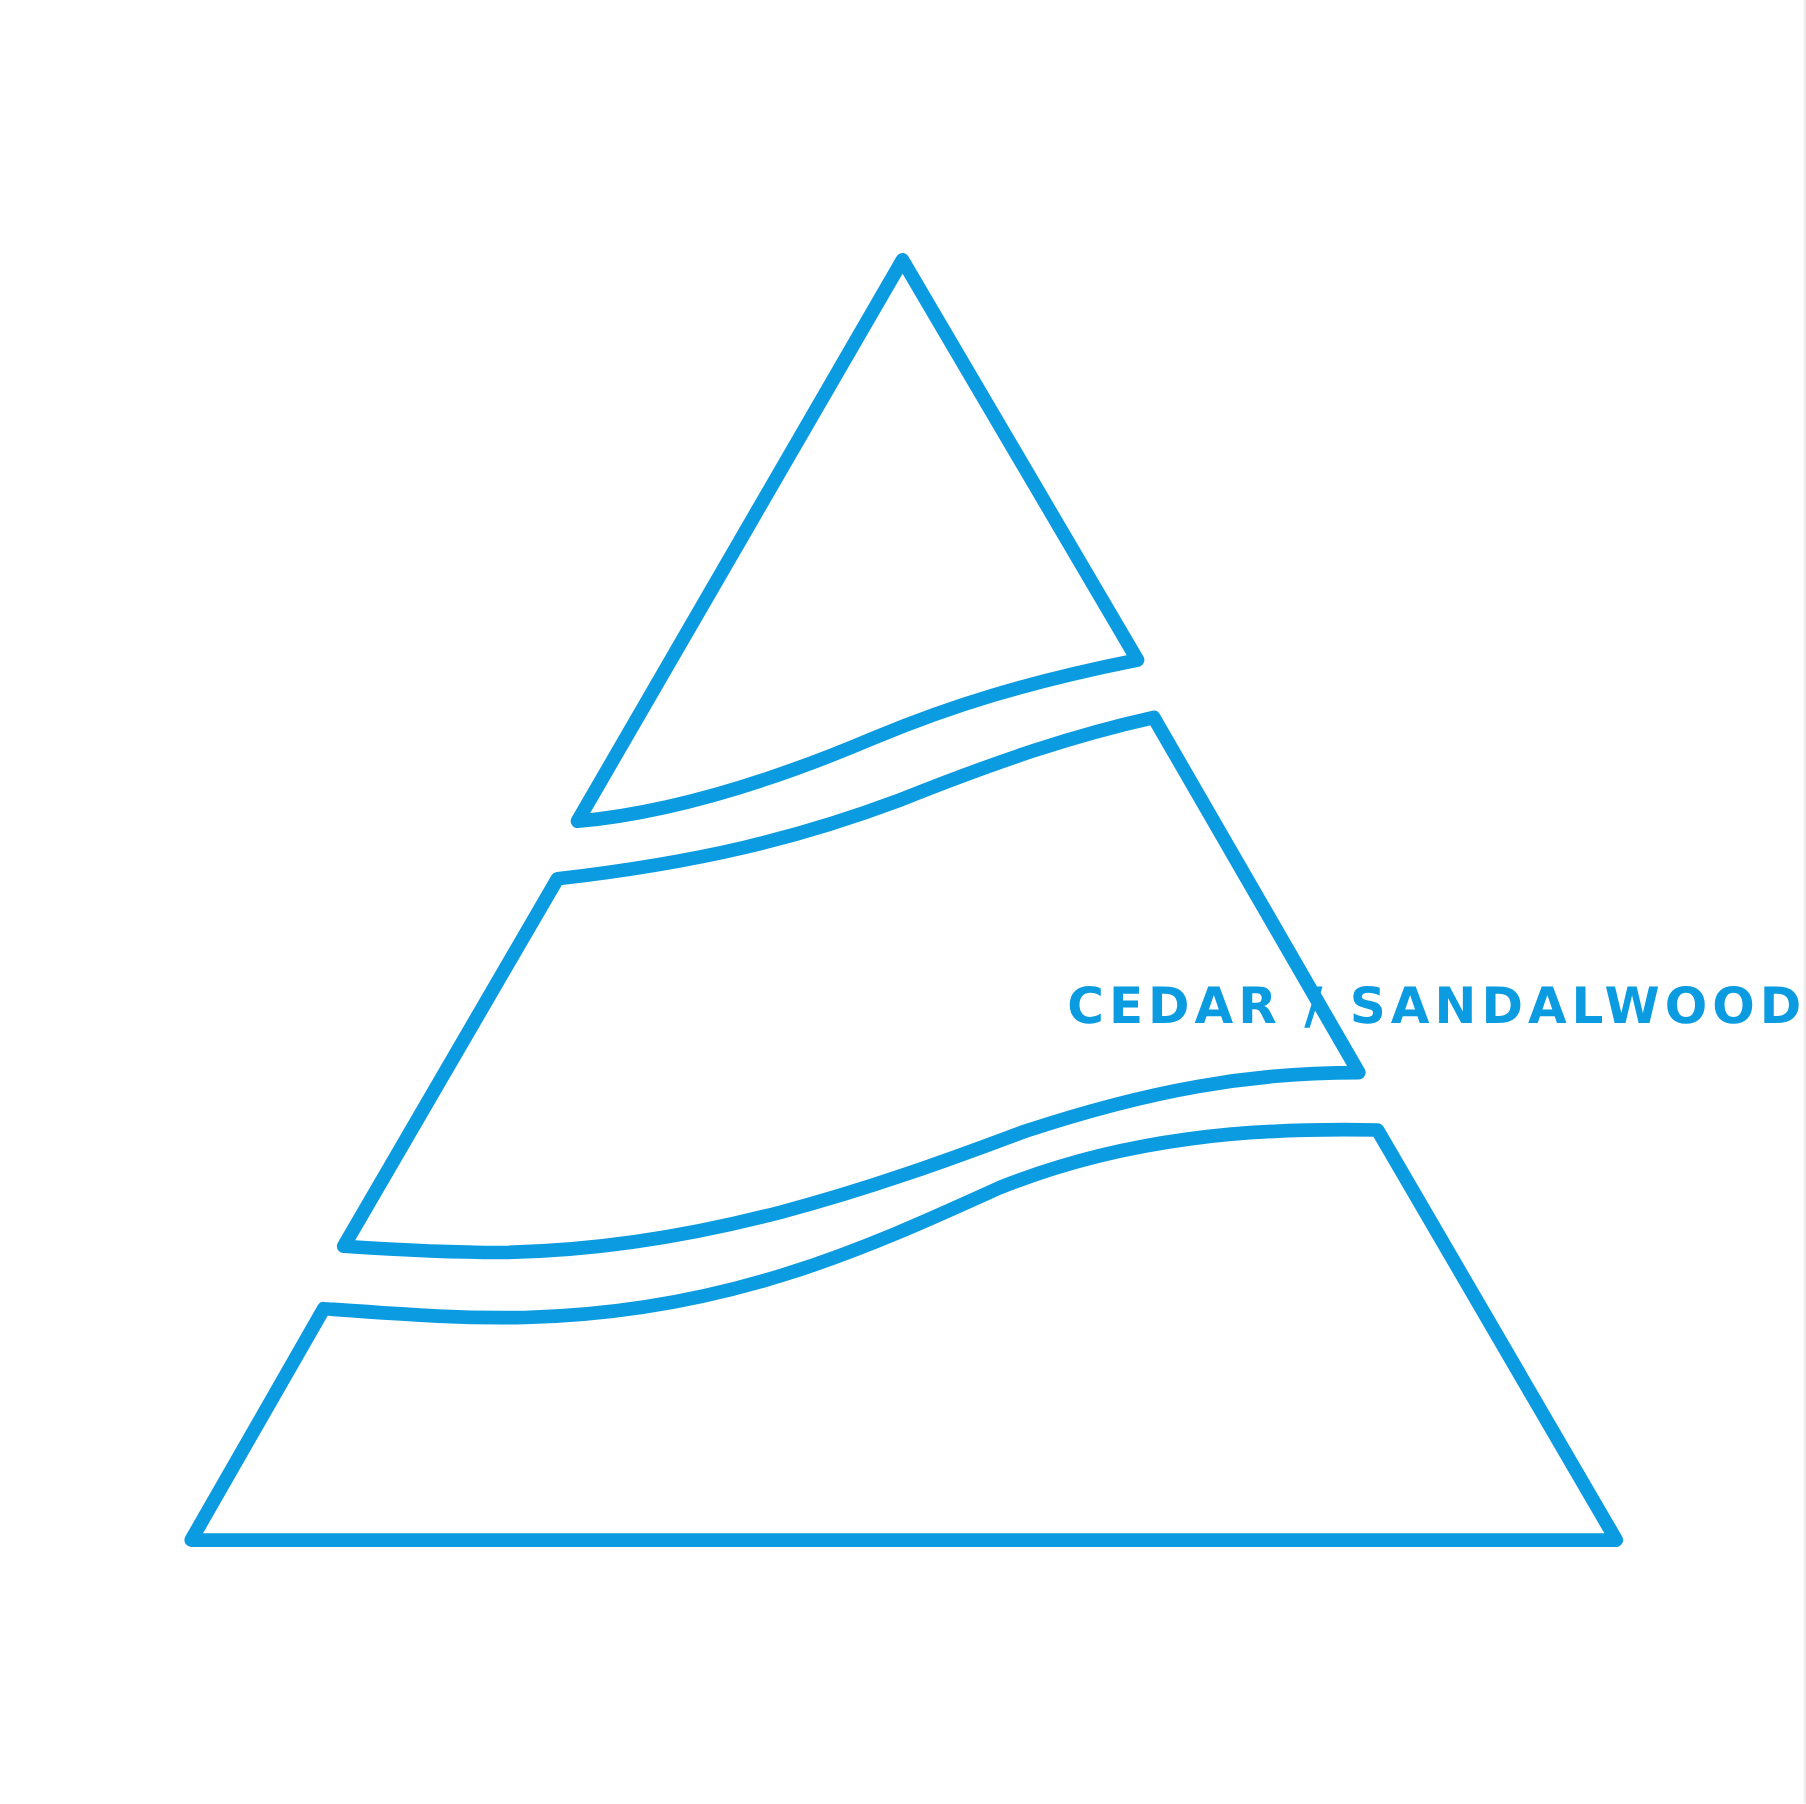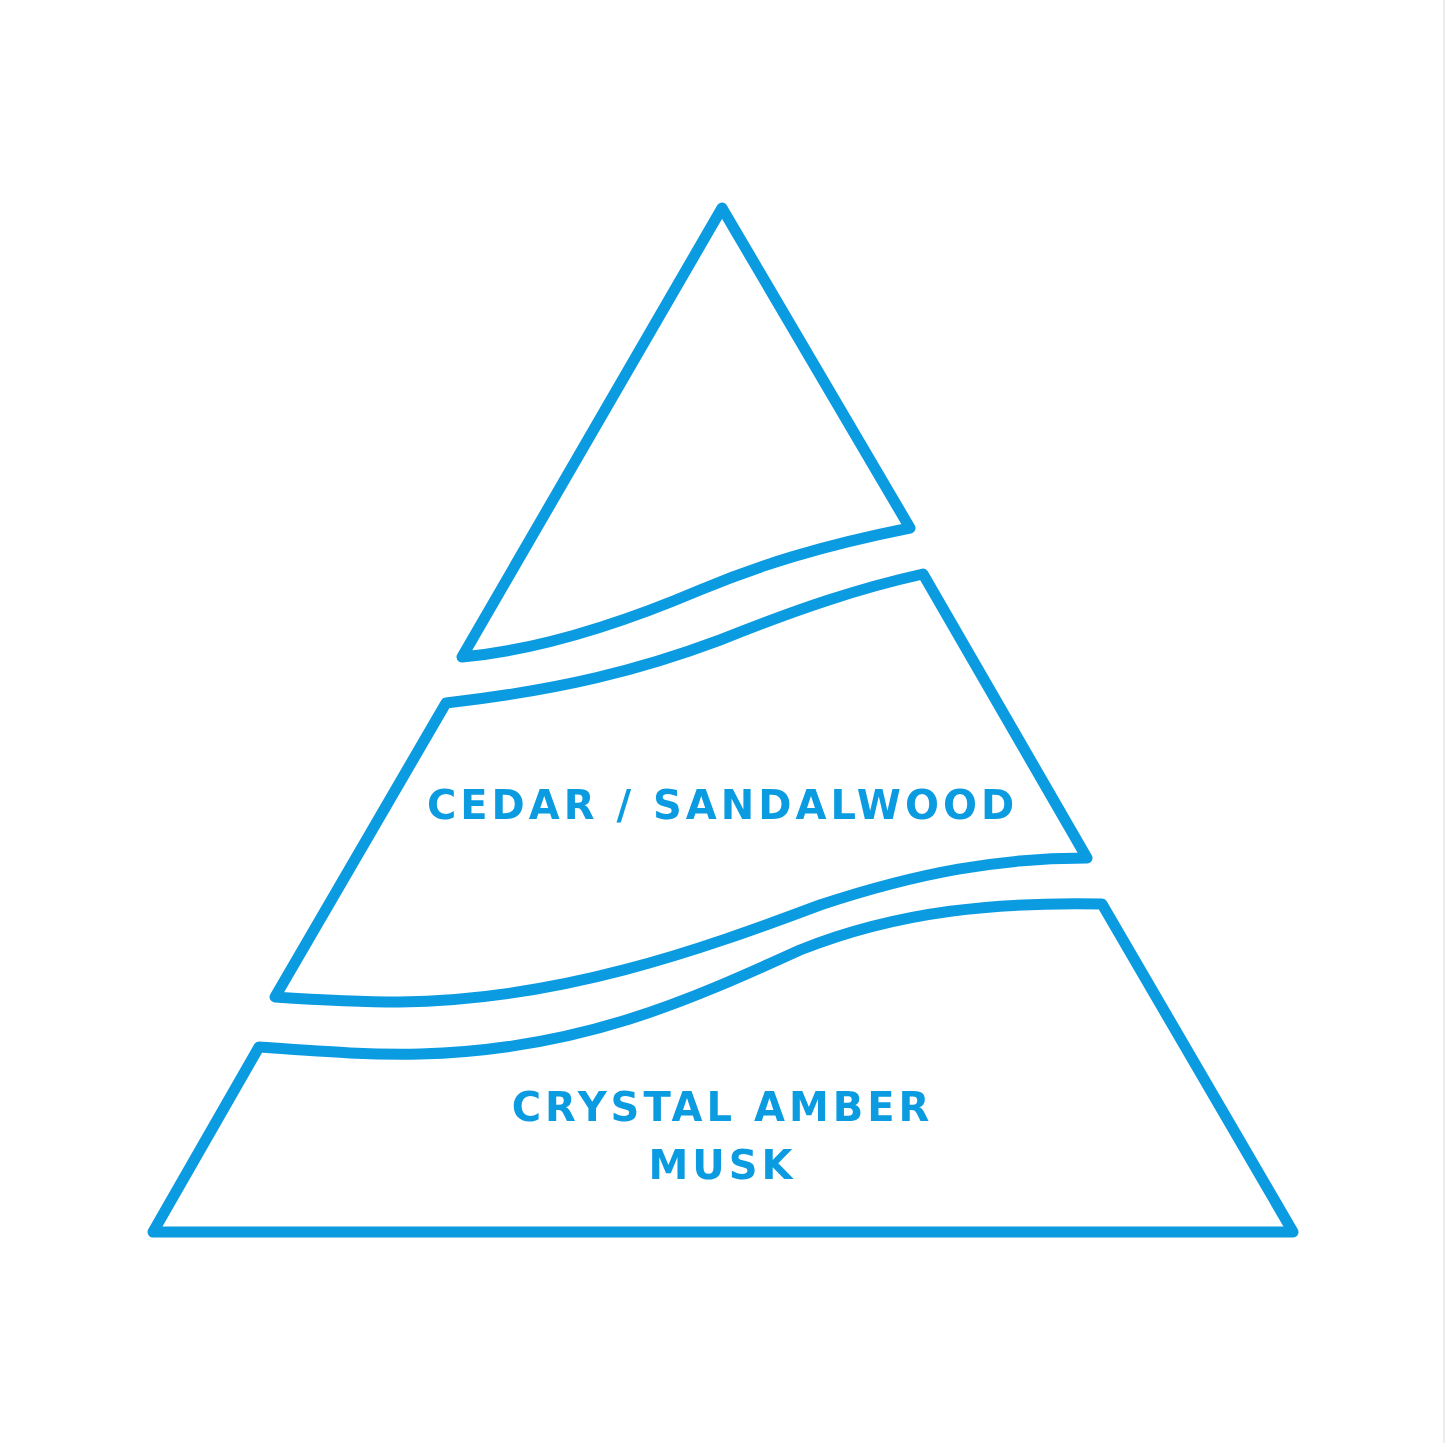--- a/index.html
+++ b/index.html
@@ -36,20 +36,21 @@
       font-family: "DejaVu Sans", "Liberation Sans", sans-serif;
       font-weight: bold;
       color: #0b9be0;
       letter-spacing: 4px;
       font-size: 40px;
       line-height: 58px;
       white-space: pre-line;
     }
     .label-middle {
       top: 776px;
+      text-align: right;
     }
     .label-base {
       top: 1078px;
     }
   </style>
 </head>
 <body>
 
 <div class="canvas">
   <svg class="pyramid" width="1445" height="1443" viewBox="0 0 1445 1443">
@@ -58,15 +59,13 @@
       <path d="M722 208 L910 528 C 820 546, 760 565, 700 590 C 620 624, 540 650, 462 657 Z"></path>
 
       <path d="M923 574 L1087 858 C 1000 858, 920 872, 820 905 C 700 950, 560 1000, 400 1002 C 360 1002, 320 1000, 275 997 L446 703 C 560 690, 640 670, 720 640 C 800 608, 860 588, 923 574 Z"></path>
 
       <path d="M1102 904 L1293 1232 L153 1232 L259 1047 C 330 1052, 370 1055, 420 1054 C 580 1050, 690 1000, 800 950 C 900 910, 1000 902, 1102 904 Z"></path>
     </g>
   </svg>
 
   <div class="tier-label label-middle">CEDAR / SANDALWOOD</div>
 
-  <div class="tier-label label-base">CRYSTAL AMBER
-MUSK</div>
 </div>
 
 </body></html>

